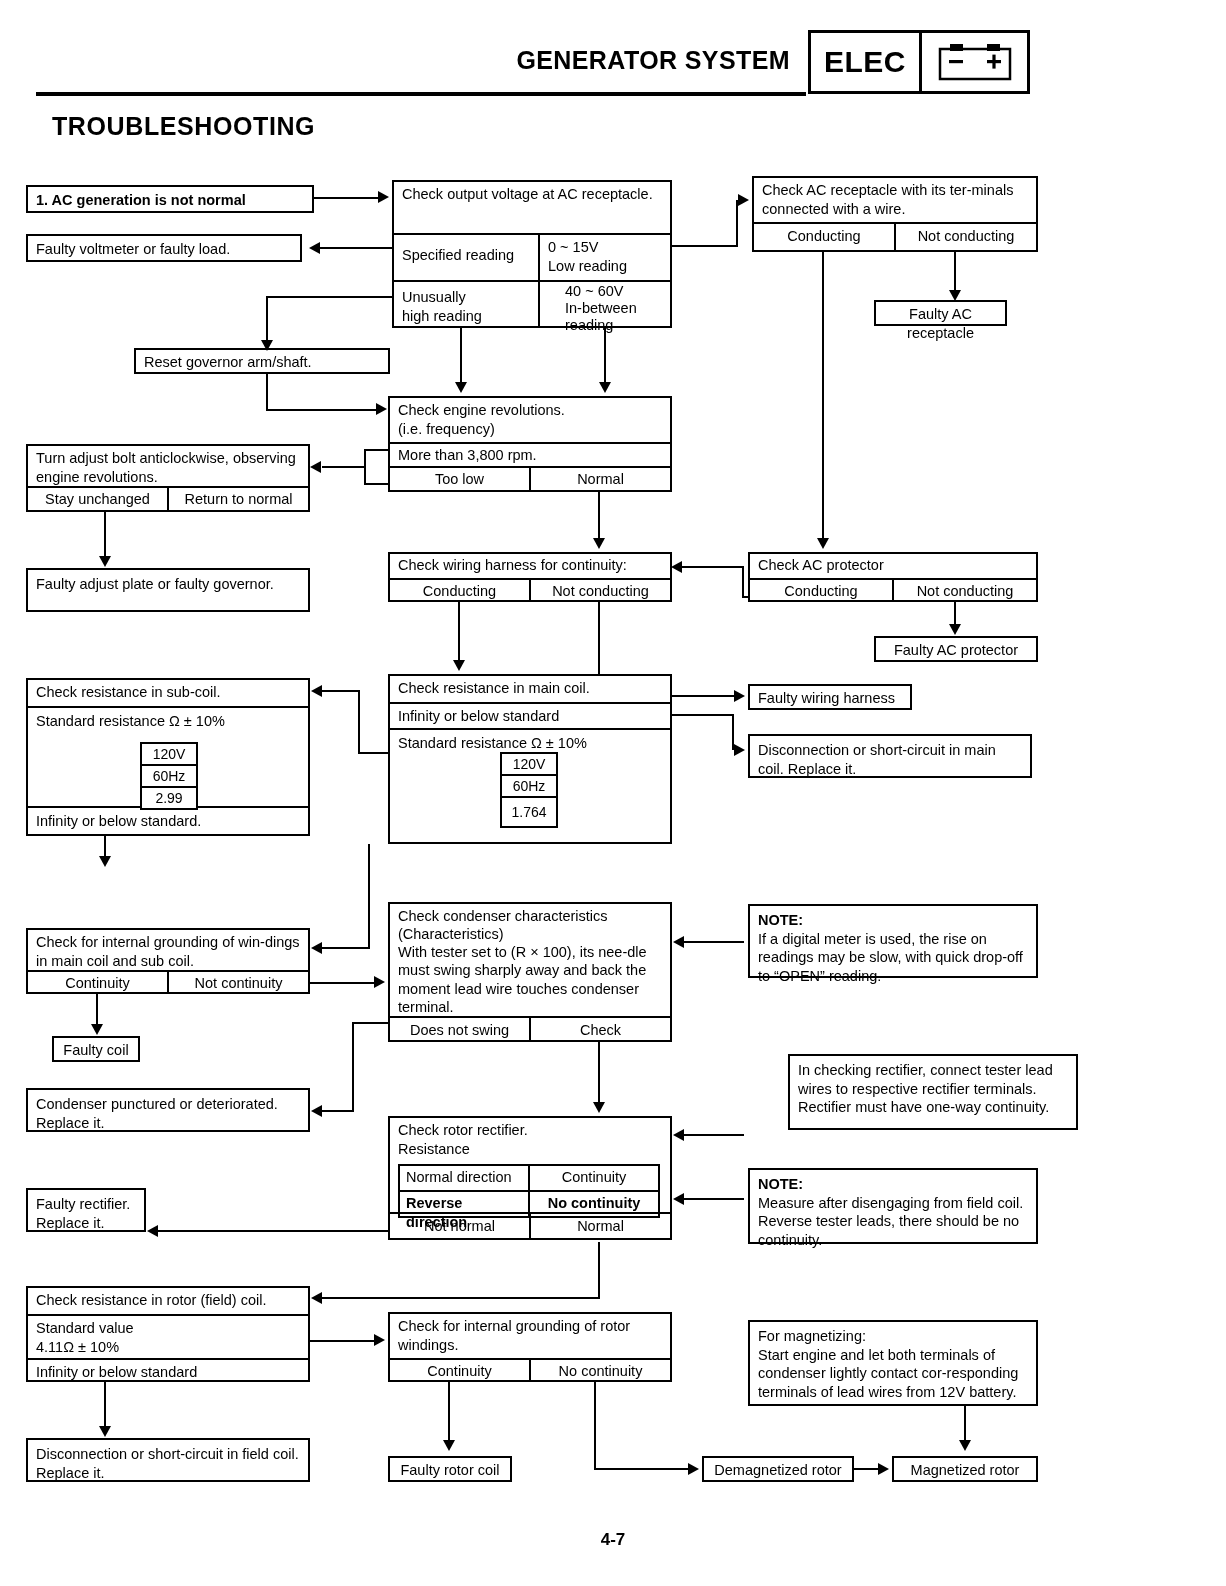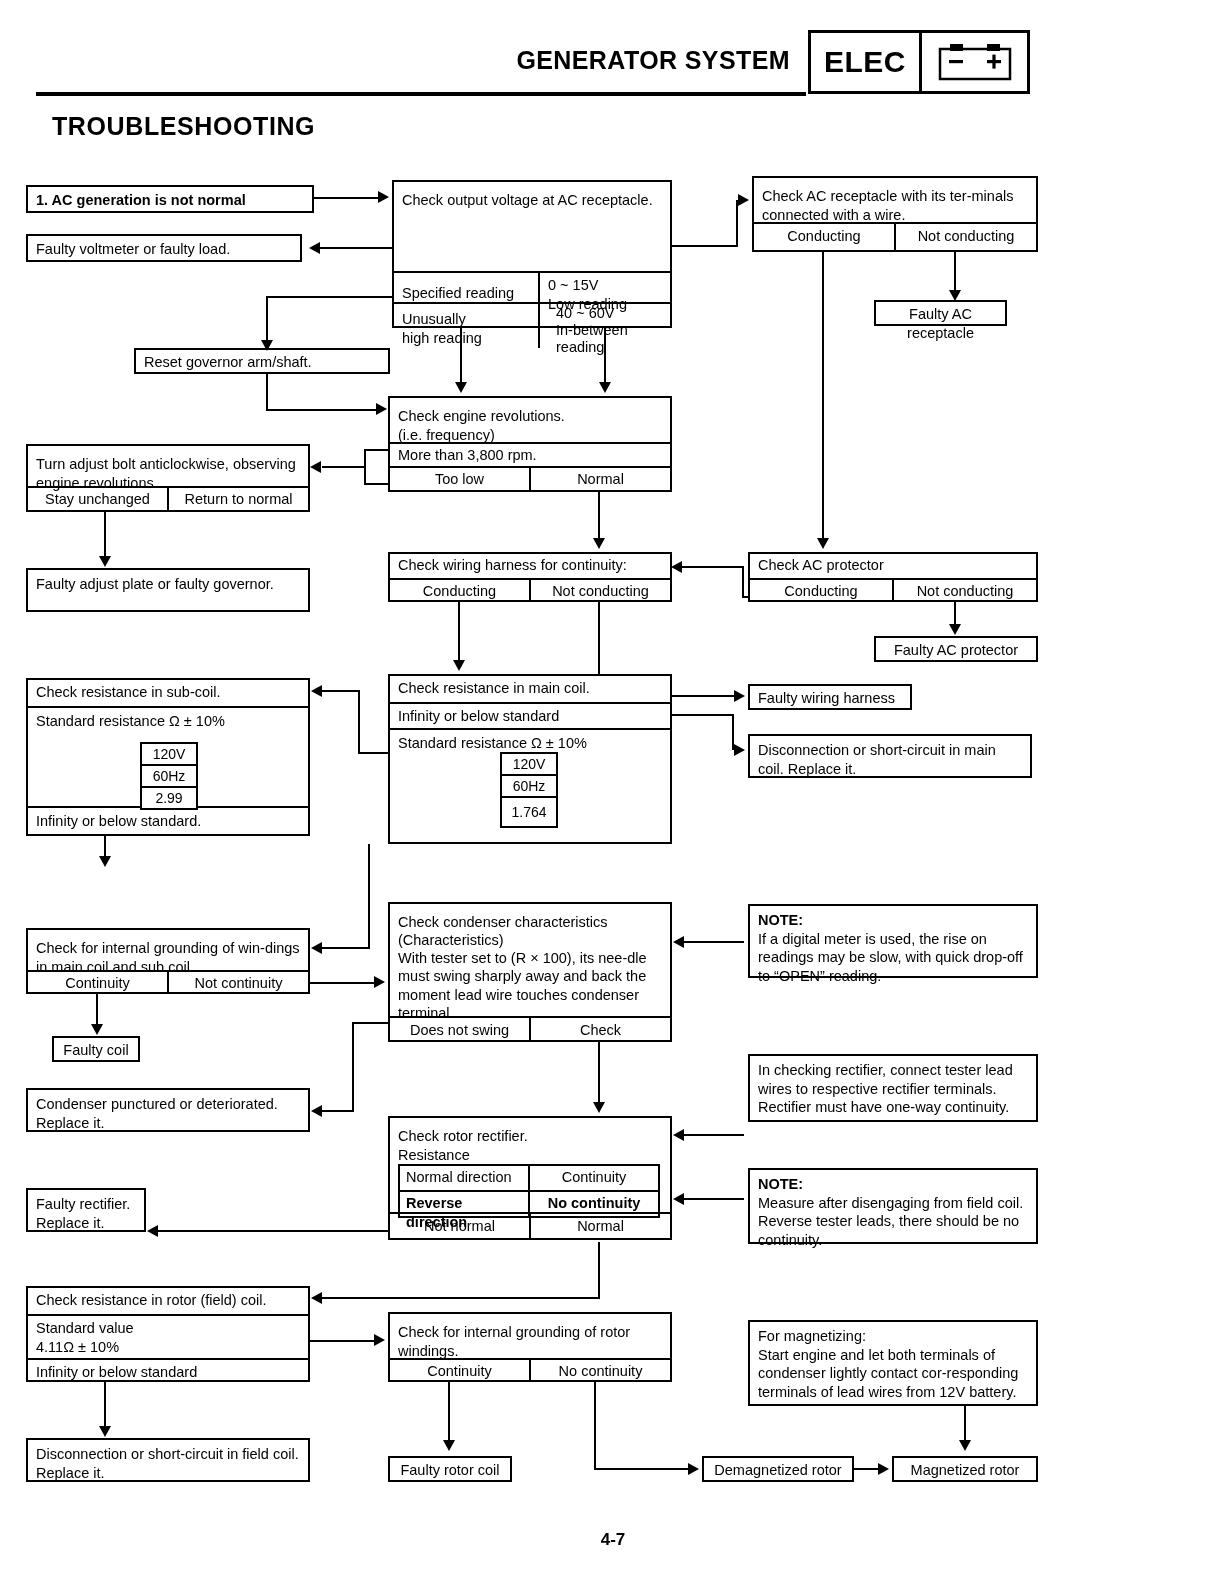--- a/index.html
+++ b/index.html
@@ -44,21 +44,21 @@
     text-align:center; font-size:17px; font-weight:bold;
   }
 
   
   .bx{
     position:absolute; box-sizing:border-box;
     border:2px solid #000; background:#fff;
     font-size:14.5px; line-height:1.28;
   }
   .pad{padding:5px 8px;}
-  .row{box-sizing:border-box;padding:9px 8px;border-top:2px solid #000;}
+  .row{box-sizing:border-box;padding:3px 8px;border-top:2px solid #000;}
   .row.first{border-top:none;}
   .split{display:flex;box-sizing:border-box;border-top:2px solid #000;}
   .split > div{
     flex:1; text-align:center; padding:3px 4px; box-sizing:border-box;
   }
   .split > div + div{border-left:2px solid #000;}
   .ctr{text-align:center;}
 
   
   .spec{
@@ -98,29 +98,29 @@
       </svg>
     </div>
   </div>
   <div id="page-title">TROUBLESHOOTING</div>
   <div id="folio">4-7</div>
 
   <div class="bx pad" style="left:26px;top:185px;width:288px;height:28px;font-weight:bold;font-size:14.5px;padding-top:4px;">1. AC generation is not normal</div>
 
   <div class="bx" style="left:392px;top:180px;width:280px;height:148px;">
     <div class="row first pad" style="height:51px;">Check output voltage at AC receptacle.</div>
-    <div class="split" style="height:31px;margin-top:38px;">
+    <div class="split" style="height:47px;">
       <div style="text-align:left;padding-left:8px;padding-top:11px;flex:0 0 144px;">Specified reading</div>
       <div style="text-align:left;padding-left:8px;padding-top:3px;white-space:pre-line;">0 ~ 15V
 Low reading</div>
     </div>
     <div class="split" style="height:46px;">
       <div style="text-align:left;padding-left:8px;padding-top:6px;white-space:pre-line;flex:0 0 144px;">Unusually
 high reading</div>
-      <div style="text-align:left;padding-left:16px;padding-top:1px;white-space:pre-line;line-height:1.18;">40 ~ 60V
+      <div style="text-align:left;padding-left:25px;padding-top:1px;white-space:pre-line;line-height:1.18;">40 ~ 60V
 In-between
 reading</div>
     </div>
   </div>
 
   <div class="bx" style="left:752px;top:176px;width:286px;height:76px;">
     <div class="row first pad" style="height:44px;">Check AC receptacle with its ter-minals connected with a wire.</div>
     <div class="split" style="height:28px;">
       <div>Conducting</div>
       <div>Not conducting</div>
@@ -328,21 +328,21 @@
     </div>
     <div class="split" style="position:absolute;left:0;bottom:0;width:100%;height:26px;">
       <div style="padding-top:3px;">Not normal</div>
       <div style="padding-top:3px;">Normal</div>
     </div>
   </div>
 
   <div class="ln v" style="left:598px;top:1042px;height:64px;"></div>
   <div class="ar ar-d" style="left:593px;top:1102px;"></div>
 
-  <div class="bx pad" style="left:748px;top:1054px;width:290px;height:68px;">
+  <div class="bx pad" style="left:788px;top:1054px;width:290px;height:76px;">
     <span style="white-space:pre-line;">In checking rectifier, connect tester lead wires to respective rectifier terminals.
 Rectifier must have one-way continuity.</span>
   </div>
   <div class="ln h" style="left:684px;top:1134px;width:60px;"></div>
   <div class="ar ar-l" style="left:673px;top:1129px;"></div>
 
   <div class="bx pad" style="left:748px;top:1168px;width:290px;height:76px;">
     <div class="nb">NOTE:</div>
     <div>Measure after disengaging from field coil. Reverse tester leads, there should be no continuity.</div>
   </div>

